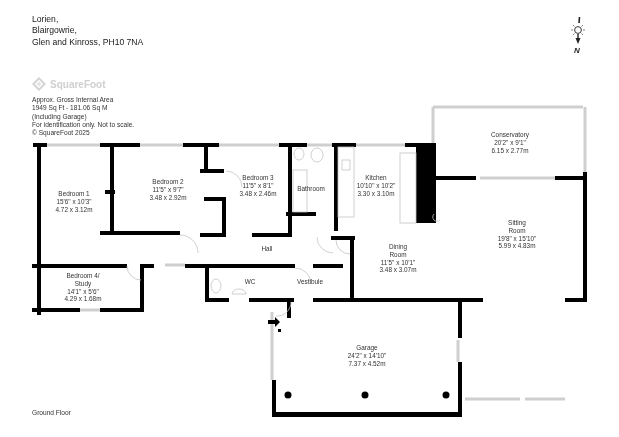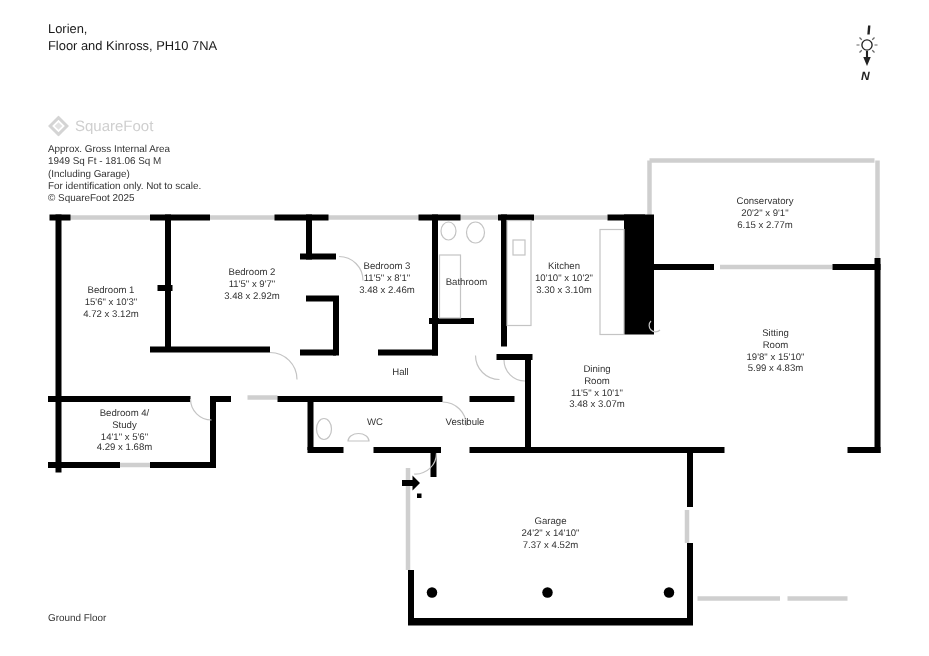--- a/index.html
+++ b/index.html
@@ -1,33 +1,34 @@
 <!DOCTYPE html>
 <html><head>
 <meta charset="utf-8">
 <style>
   html, body { margin:0; padding:0; background:#ffffff; }
   body { width:619px; height:437px; position:relative; overflow:hidden; font-family:"Liberation Sans", sans-serif; color:#222; }
   .addr { position:absolute; left:32px; top:14px; font-weight:normal; font-size:8.6px; line-height:11.3px; color:#1a1a1a; }
   .addr div { white-space:nowrap; }
-  .logo { position:absolute; left:32px; top:77px; display:flex; align-items:center; gap:4px; color:#cfcfcf; font-size:10px; font-weight:normal; }
+  .logo { position:absolute; left:32px; top:77px; display:flex; align-items:center; gap:4px; color:#cfcfcf; font-size:10px; font-weight:bold; }
   .logo-mark { width:14px; height:14px; position:relative; }
   .notes { position:absolute; left:32px; top:96px; font-size:6.6px; line-height:8.3px; color:#333; }
   .notes div { white-space:nowrap; }
   .compass { position:absolute; left:567px; top:14px; width:24px; height:48px; }
   .plan { position:absolute; left:0; top:0; width:619px; height:437px; }
   .room-label { position:absolute; font-size:6.4px; line-height:7.8px; text-align:center; color:#333; white-space:nowrap; transform:translateX(-50%); }
   .floor-label { position:absolute; left:32px; top:409px; font-size:6.6px; color:#333; }
 </style>
 </head>
 <body>
 
 <div class="addr">
   <div>Lorien,</div>
-  <div>Floor and Kinross, PH10 7NA</div>
+  <div>Blairgowrie,</div>
+  <div>Glen and Kinross, PH10 7NA</div>
 </div>
 
 <div class="logo">
   <svg class="logo-mark" viewBox="0 0 14 14">
     <rect x="3" y="3" width="8" height="8" transform="rotate(45 7 7)" fill="none" stroke="#d4d4d4" stroke-width="2"></rect>
     <rect x="5.2" y="5.2" width="3.6" height="3.6" transform="rotate(45 7 7)" fill="#e2e2e2"></rect>
   </svg>
   <span>SquareFoot</span>
 </div>
 

